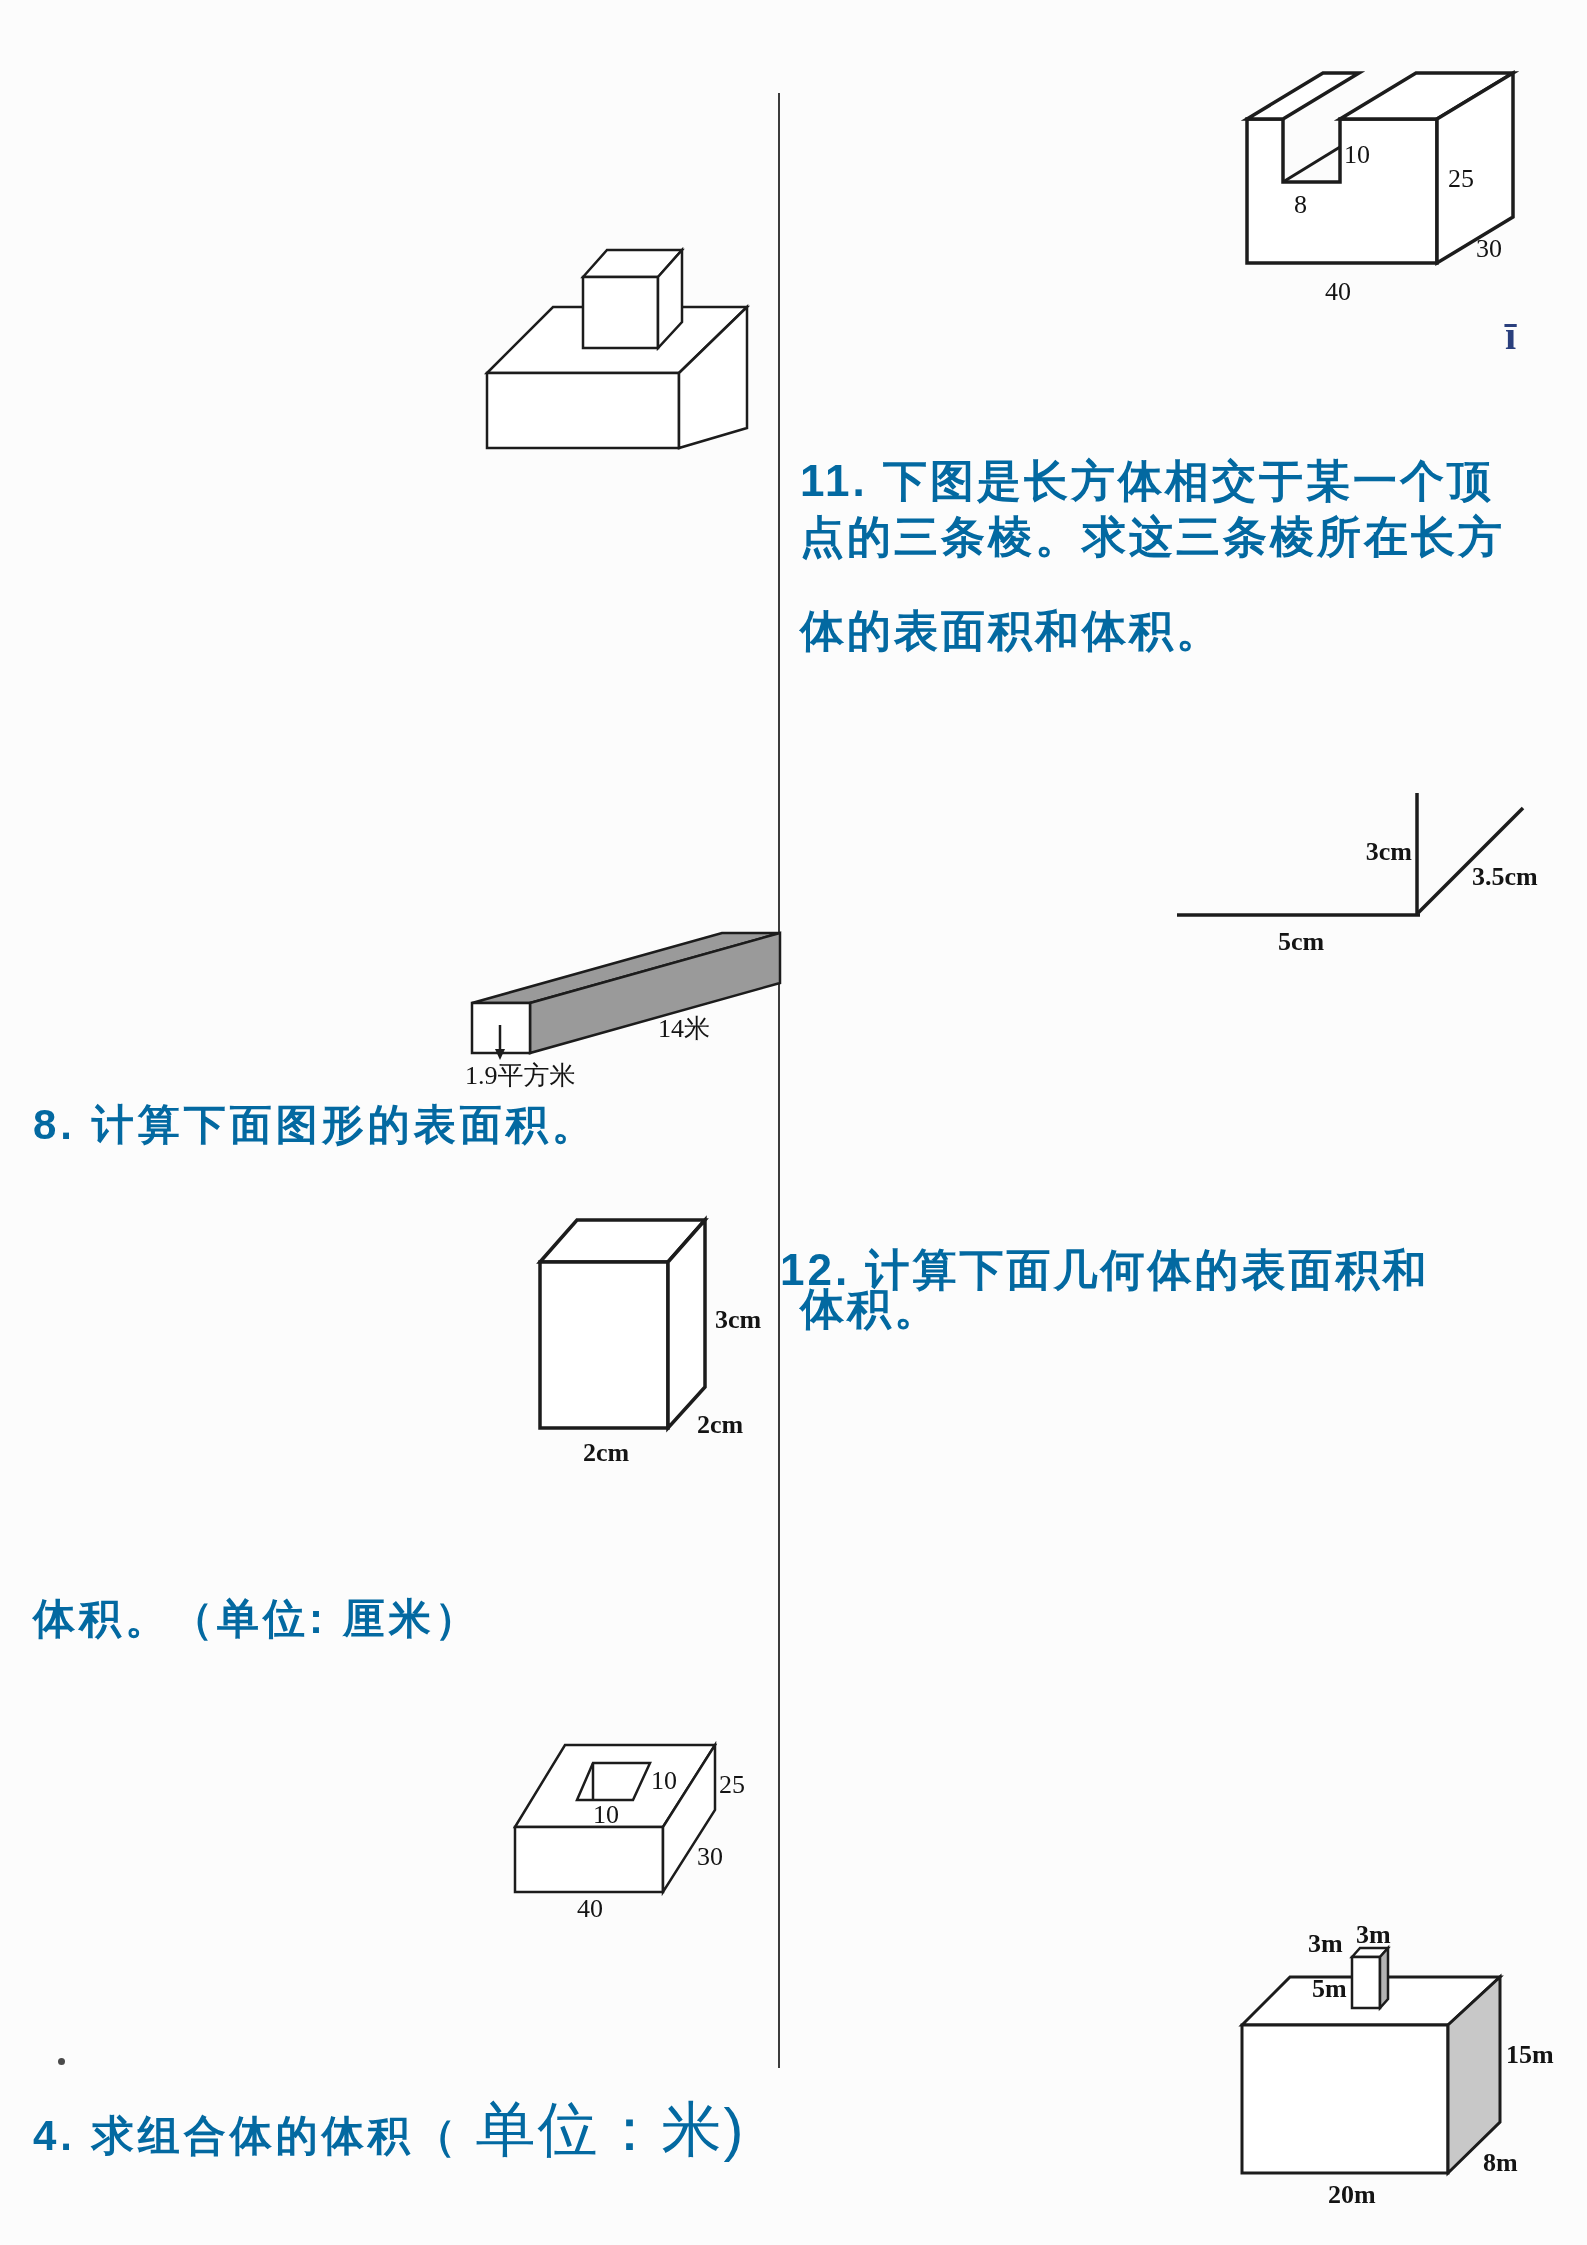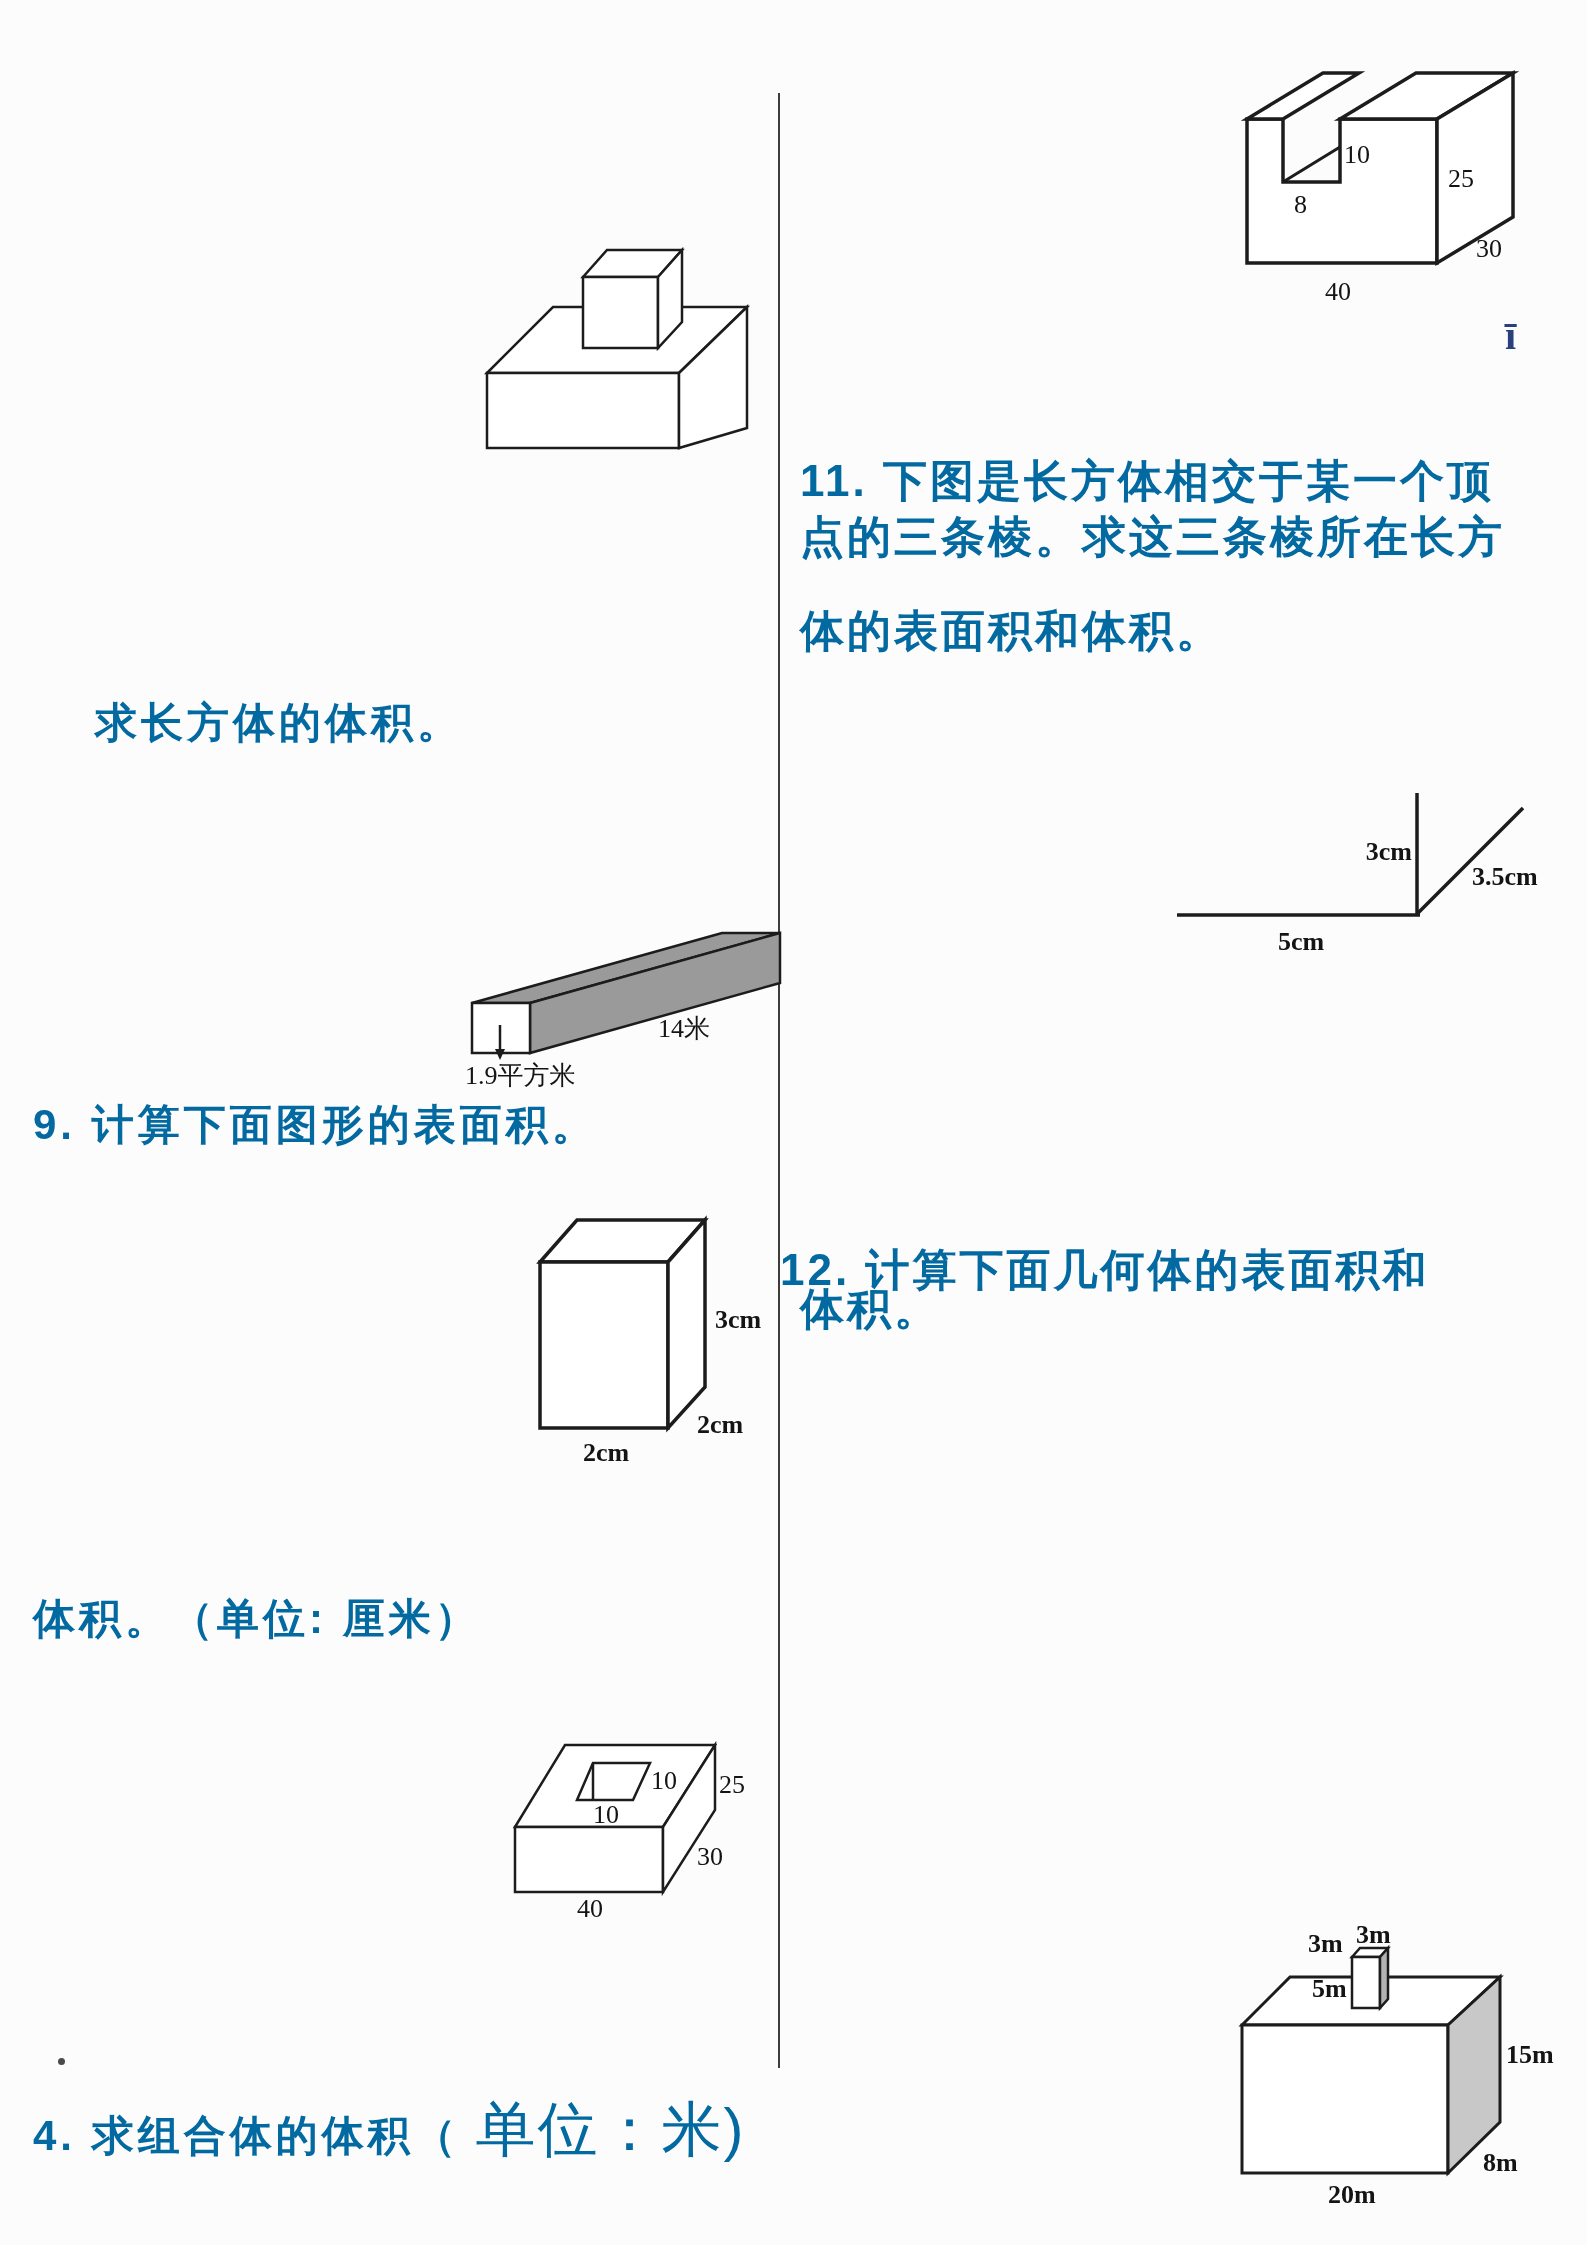--- a/index.html
+++ b/index.html
@@ -52,33 +52,32 @@
 
   <svg style="left:440px;top:210px" width="330" height="250" viewBox="0 0 330 250">
     <path class="ink-fill" stroke-width="2.5" d="M47,163 L113,97 L307,97 L239,163 Z"></path>
     <path class="ink-fill" stroke-width="2.5" d="M47,163 H239 V238 H47 Z"></path>
     <path class="ink-fill" stroke-width="2.5" d="M239,163 L307,97 L307,218 L239,238 Z"></path>
     <path class="ink-fill" stroke-width="2.5" d="M143,67 L167,40 L242,40 L218,67 Z"></path>
     <path class="ink-fill" stroke-width="2.5" d="M143,67 H218 V138 H143 Z"></path>
     <path class="ink-fill" stroke-width="2.5" d="M218,67 L242,40 L242,112 L218,138 Z"></path>
   </svg>
 
-  <div class="cn" style="left:95px;top:695px">求长方体的体积。</div>
 
   <svg style="left:455px;top:925px" width="330" height="165" viewBox="0 0 330 165">
     <path stroke="#1c1c1c" stroke-width="2.5" fill="#9a9a9a" d="M17,78 L75,78 L325,8 L267,8 Z"></path>
     <path stroke="#1c1c1c" stroke-width="2.5" fill="#9a9a9a" d="M75,78 L325,8 L325,58 L75,128 Z"></path>
     <path class="ink-fill" stroke-width="2.5" d="M17,78 H75 V128 H17 Z"></path>
     <line class="ink" stroke-width="2.5" x1="45" y1="100" x2="45" y2="126"></line>
     <polygon fill="#1c1c1c" points="40,124 50,124 45,135"></polygon>
     <text class="lbl" font-size="28" x="203" y="112">14米</text>
     <text class="lbl" font-size="27" x="10" y="159">1.9平方米</text>
   </svg>
 
-  <div class="cn" style="left:33px;top:1097px">9. 计算下面图形的表面积。</div>
+  <div class="cn" style="left:33px;top:1097px">8. 计算下面图形的表面积。</div>
 
   <svg style="left:525px;top:1205px" width="260" height="265" viewBox="0 0 260 265">
     <path class="ink-fill" stroke-width="3.5" d="M15,57 L52,15 L180,15 L143,57 Z"></path>
     <path class="ink-fill" stroke-width="3.5" d="M15,57 H143 V223 H15 Z"></path>
     <path class="ink-fill" stroke-width="3.5" d="M143,57 L180,15 L180,182 L143,223 Z"></path>
     <text class="lbl lbl-b" font-size="30" x="190" y="123">3cm</text>
     <text class="lbl lbl-b" font-size="30" x="172" y="228">2cm</text>
     <text class="lbl lbl-b" font-size="30" x="58" y="256">2cm</text>
   </svg>
 

